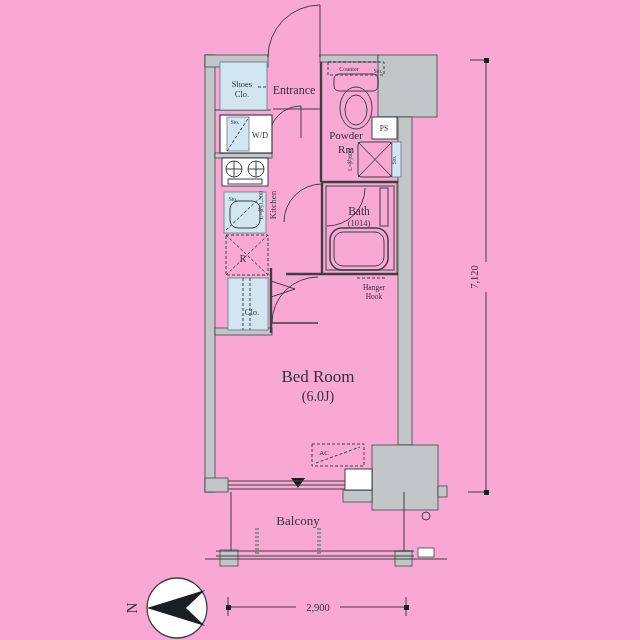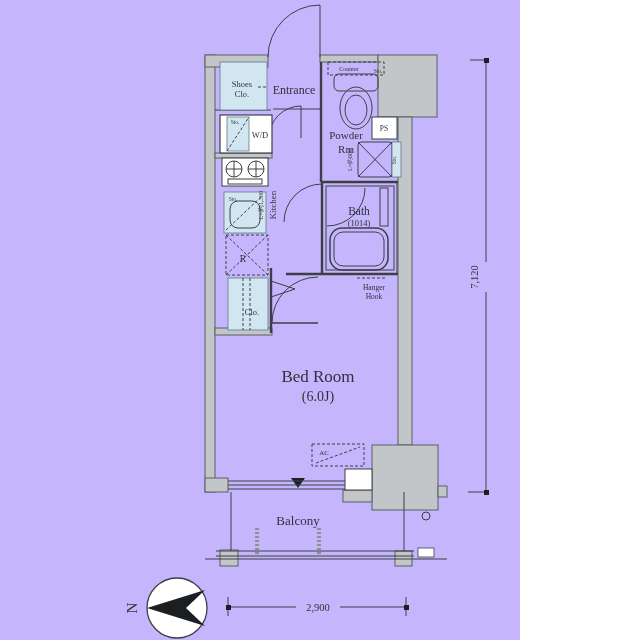--- a/index.html
+++ b/index.html
@@ -1,17 +1,17 @@
 <!DOCTYPE html>
 <html><head>
 <meta charset="utf-8">
 <style>
   html,body{margin:0;padding:0;background:#ffffff;}
   .canvas{
-    position:relative;width:520px;height:640px;background:#c4b5fd;overflow:hidden;
+    position:relative;width:640px;height:640px;background:#f9a8d4;overflow:hidden;
     font-family:"Liberation Serif","DejaVu Serif",serif;
   }
   svg{position:absolute;left:0;top:0;}
   svg text{
     font-family:"Liberation Serif","DejaVu Serif",serif;
     fill:#2e3338;
   }
   .wall{fill:#c2c6c9;stroke:#5a5f63;stroke-width:1;}
   .fixblue{fill:#d2e6f1;stroke:#60798a;stroke-width:0.8;}
   .ln{stroke:#3c4045;fill:none;}

